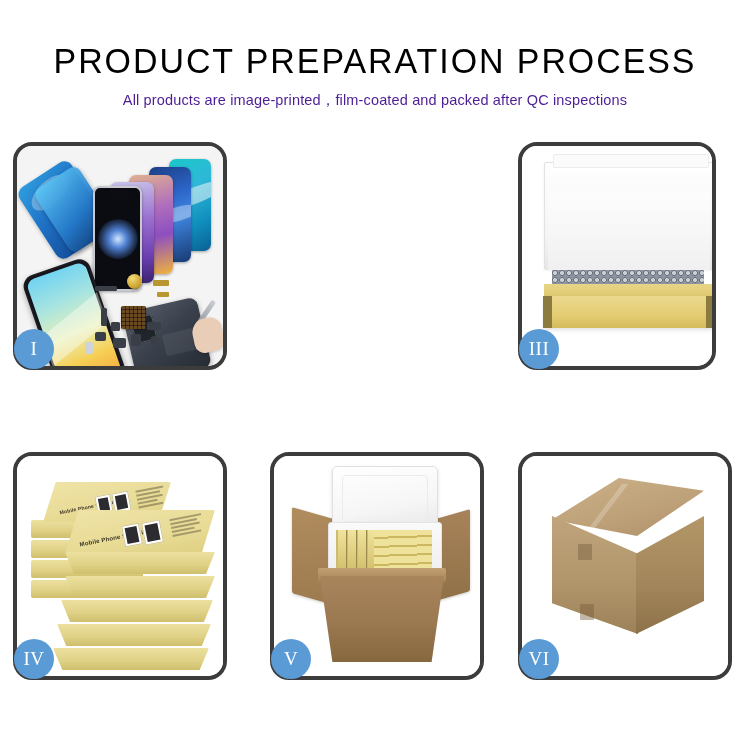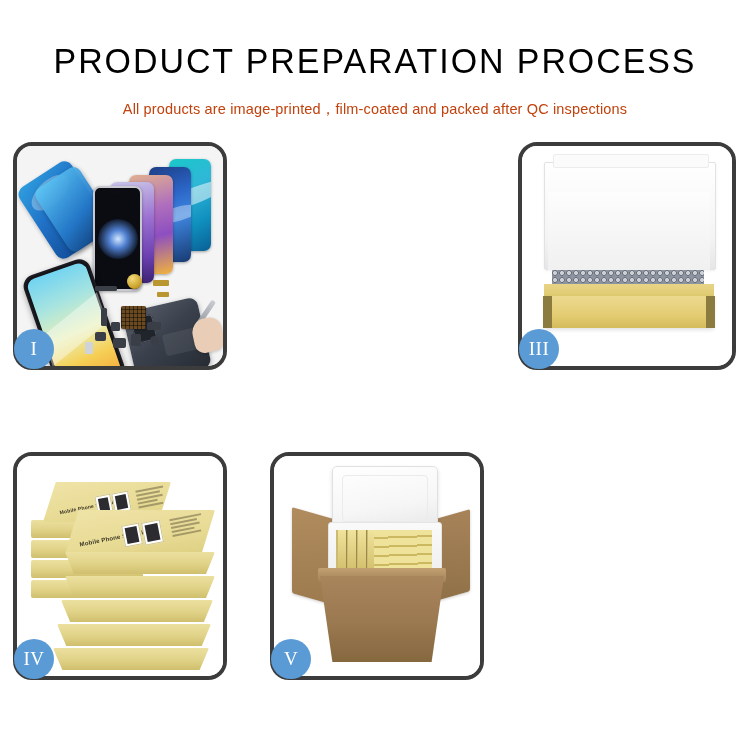--- a/index.html
+++ b/index.html
@@ -14,42 +14,42 @@
   .header{position:absolute;left:0;top:0;width:750px;text-align:center;}
   .title{
     font-family:"Liberation Sans", sans-serif;
     font-size:35px;font-weight:500;color:#000000;
     letter-spacing:2.0px;margin-top:40px;line-height:42px;
     transform:scaleX(0.97);transform-origin:center;
     white-space:nowrap;
   }
   .subtitle{
     font-family:"Liberation Sans", sans-serif;
-    font-size:14.5px;font-weight:400;color:#c2410c;
-    letter-spacing:0.15px;margin-top:18px;line-height:18px;
+    font-size:14.5px;font-weight:400;color:#4c1d95;
+    letter-spacing:0.15px;margin-top:9px;line-height:18px;
     white-space:nowrap;
   }
 
   
   .grid{position:absolute;left:0;top:0;width:750px;height:750px;}
   .panel{
     position:absolute;
     border:4.5px solid #3c3c3c;
     border-radius:19px;
     background:#ffffff;
     box-sizing:border-box;
     overflow:visible;
   }
   .panel .stage{
     position:absolute;left:0;top:0;right:0;bottom:0;
     border-radius:15px;overflow:hidden;
   }
   .p1{left:13px;top:142px;width:214px;height:228px;}
   .p2{left:270px;top:142px;width:214px;height:228px;}
-  .p3{left:518px;top:142px;width:218px;height:228px;}
+  .p3{left:518px;top:142px;width:198px;height:228px;}
   .p4{left:13px;top:452px;width:214px;height:228px;}
   .p5{left:270px;top:452px;width:214px;height:228px;}
   .p6{left:518px;top:452px;width:214px;height:228px;}
 
   .badge{
     position:absolute;left:-3px;bottom:-3px;
     width:40px;height:40px;border-radius:50%;
     background:#5b9bd5;
     color:#ffffff;
     font-family:"Liberation Serif", serif;
@@ -355,15 +355,26 @@
             <span style="left:22px"></span>
             <span style="left:32px"></span>
           <b></b>
         </div>
         <div class="v-rim"></div>
         <div class="v-body"></div>
       </div>
       <div class="badge">V</div>
     </div>
 
+    <div class="panel p6">
+      <div class="stage">
+        <div class="c-top"></div>
+        <div class="c-left"></div>
+        <div class="c-right"></div>
+        <div class="c-seam"></div>
+        <div class="c-tape" style="left:56px;top:88px;width:14px;height:16px;"></div>
+        <div class="c-tape" style="left:58px;top:148px;width:14px;height:16px;"></div>
+      </div>
+      <div class="badge">VI</div>
+    </div>
 
   </div>
 </div>
 
 </body></html>

